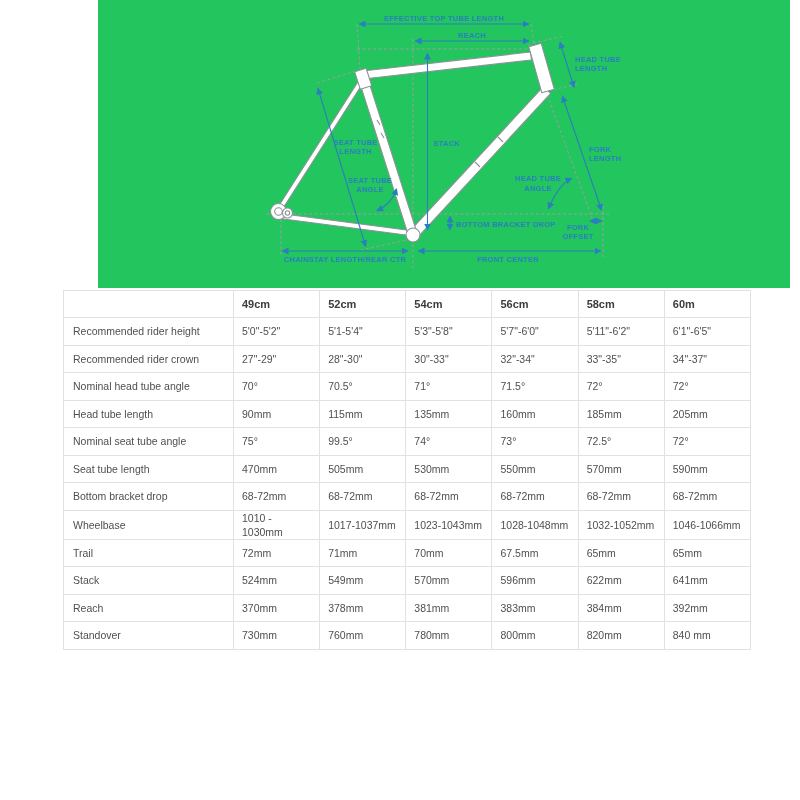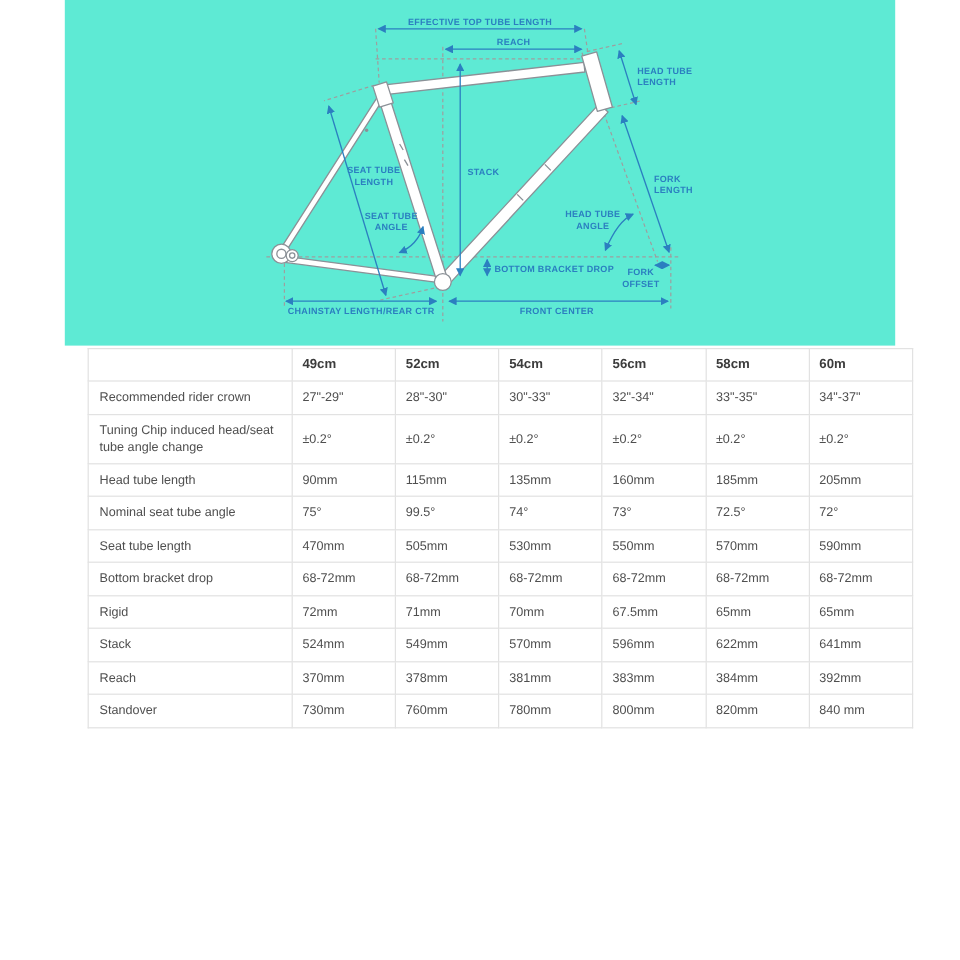--- a/index.html
+++ b/index.html
@@ -1,29 +1,29 @@
 <!DOCTYPE html>
 <html><head>
 <meta charset="utf-8">
 <style>
   html,body { margin:0; padding:0; background:#ffffff; }
   body { width:800px; height:800px; font-family:"Liberation Sans", sans-serif; }
   .content { margin-left:54px; width:692px; }
 
   
-  .diagram-panel { width:692px; height:288px; background:#5eead4; }
+  .diagram-panel { width:692px; height:288px; background:#22c55e;margin-left:44px; }
   svg text { font-family:"Liberation Sans", sans-serif; font-weight:bold; font-size:7.5px;
              fill:#2b7fc0; letter-spacing:0.25px; }
   .dash { stroke:#9e9e9e; stroke-width:1; stroke-dasharray:3 2.4; fill:none; }
   .tube { fill:#ffffff; stroke:#8b9197; stroke-width:1.1; stroke-linejoin:round; }
   .detail { stroke:#8b9197; stroke-width:1.1; fill:none; }
   .meas { stroke:#2b7fc0; stroke-width:1.1; fill:none; }
 
   
-  table.geo { border-collapse:collapse; margin-left:19px; margin-top:2px; width:688px;
+  table.geo { border-collapse:collapse; margin-left:9px; margin-top:2px; width:688px;
               table-layout:fixed; }
   table.geo th, table.geo td { border:1px solid #e2e2e2; text-align:left; vertical-align:middle;
               padding:0 6px 0 8px; font-size:10.5px; color:#4f4f4f; font-weight:normal;
               line-height:14px; }
   table.geo col.label-col { width:170px; }
   table.geo thead td, table.geo thead th { height:26px; font-size:11px; font-weight:bold; color:#3c3c3c; }
   table.geo tbody tr { height:27.5px; }
   table.geo tbody tr.tall { height:41px; }
   table.geo td.row-label { padding-left:9px; padding-right:14px; }
 </style>
@@ -127,36 +127,45 @@
           <th>49cm</th>
           <th>52cm</th>
           <th>54cm</th>
           <th>56cm</th>
           <th>58cm</th>
           <th>60m</th>
         </tr>
     </thead>
     <tbody>
         <tr>
+          <td class="row-label">Recommended rider height</td>
+          <td>5'0"-5'2"</td>
+          <td>5'1-5'4"</td>
+          <td>5'3"-5'8"</td>
+          <td>5'7"-6'0"</td>
+          <td>5'11"-6'2"</td>
+          <td>6'1"-6'5"</td>
+        </tr>
+        <tr>
           <td class="row-label">Recommended rider crown</td>
           <td>27"-29"</td>
           <td>28"-30"</td>
           <td>30"-33"</td>
           <td>32"-34"</td>
           <td>33"-35"</td>
           <td>34"-37"</td>
         </tr>
-        <tr class="tall">
-          <td class="row-label">Tuning Chip induced head/seat tube angle change</td>
-          <td>±0.2°</td>
-          <td>±0.2°</td>
-          <td>±0.2°</td>
-          <td>±0.2°</td>
-          <td>±0.2°</td>
-          <td>±0.2°</td>
+        <tr>
+          <td class="row-label">Nominal head tube angle</td>
+          <td>70°</td>
+          <td>70.5°</td>
+          <td>71°</td>
+          <td>71.5°</td>
+          <td>72°</td>
+          <td>72°</td>
         </tr>
         <tr>
           <td class="row-label">Head tube length</td>
           <td>90mm</td>
           <td>115mm</td>
           <td>135mm</td>
           <td>160mm</td>
           <td>185mm</td>
           <td>205mm</td>
         </tr>
@@ -181,21 +190,30 @@
         <tr>
           <td class="row-label">Bottom bracket drop</td>
           <td>68-72mm</td>
           <td>68-72mm</td>
           <td>68-72mm</td>
           <td>68-72mm</td>
           <td>68-72mm</td>
           <td>68-72mm</td>
         </tr>
         <tr>
-          <td class="row-label">Rigid</td>
+          <td class="row-label">Wheelbase</td>
+          <td>1010 - 1030mm</td>
+          <td>1017-1037mm</td>
+          <td>1023-1043mm</td>
+          <td>1028-1048mm</td>
+          <td>1032-1052mm</td>
+          <td>1046-1066mm</td>
+        </tr>
+        <tr>
+          <td class="row-label">Trail</td>
           <td>72mm</td>
           <td>71mm</td>
           <td>70mm</td>
           <td>67.5mm</td>
           <td>65mm</td>
           <td>65mm</td>
         </tr>
         <tr>
           <td class="row-label">Stack</td>
           <td>524mm</td>

